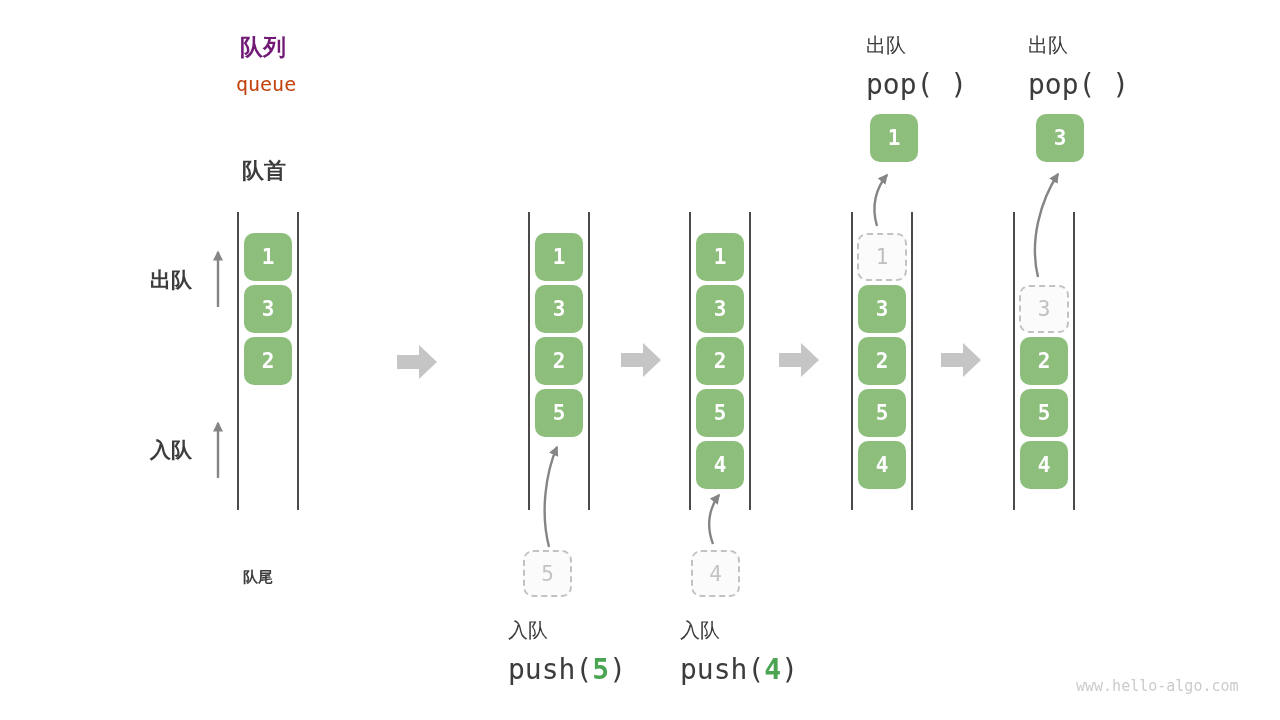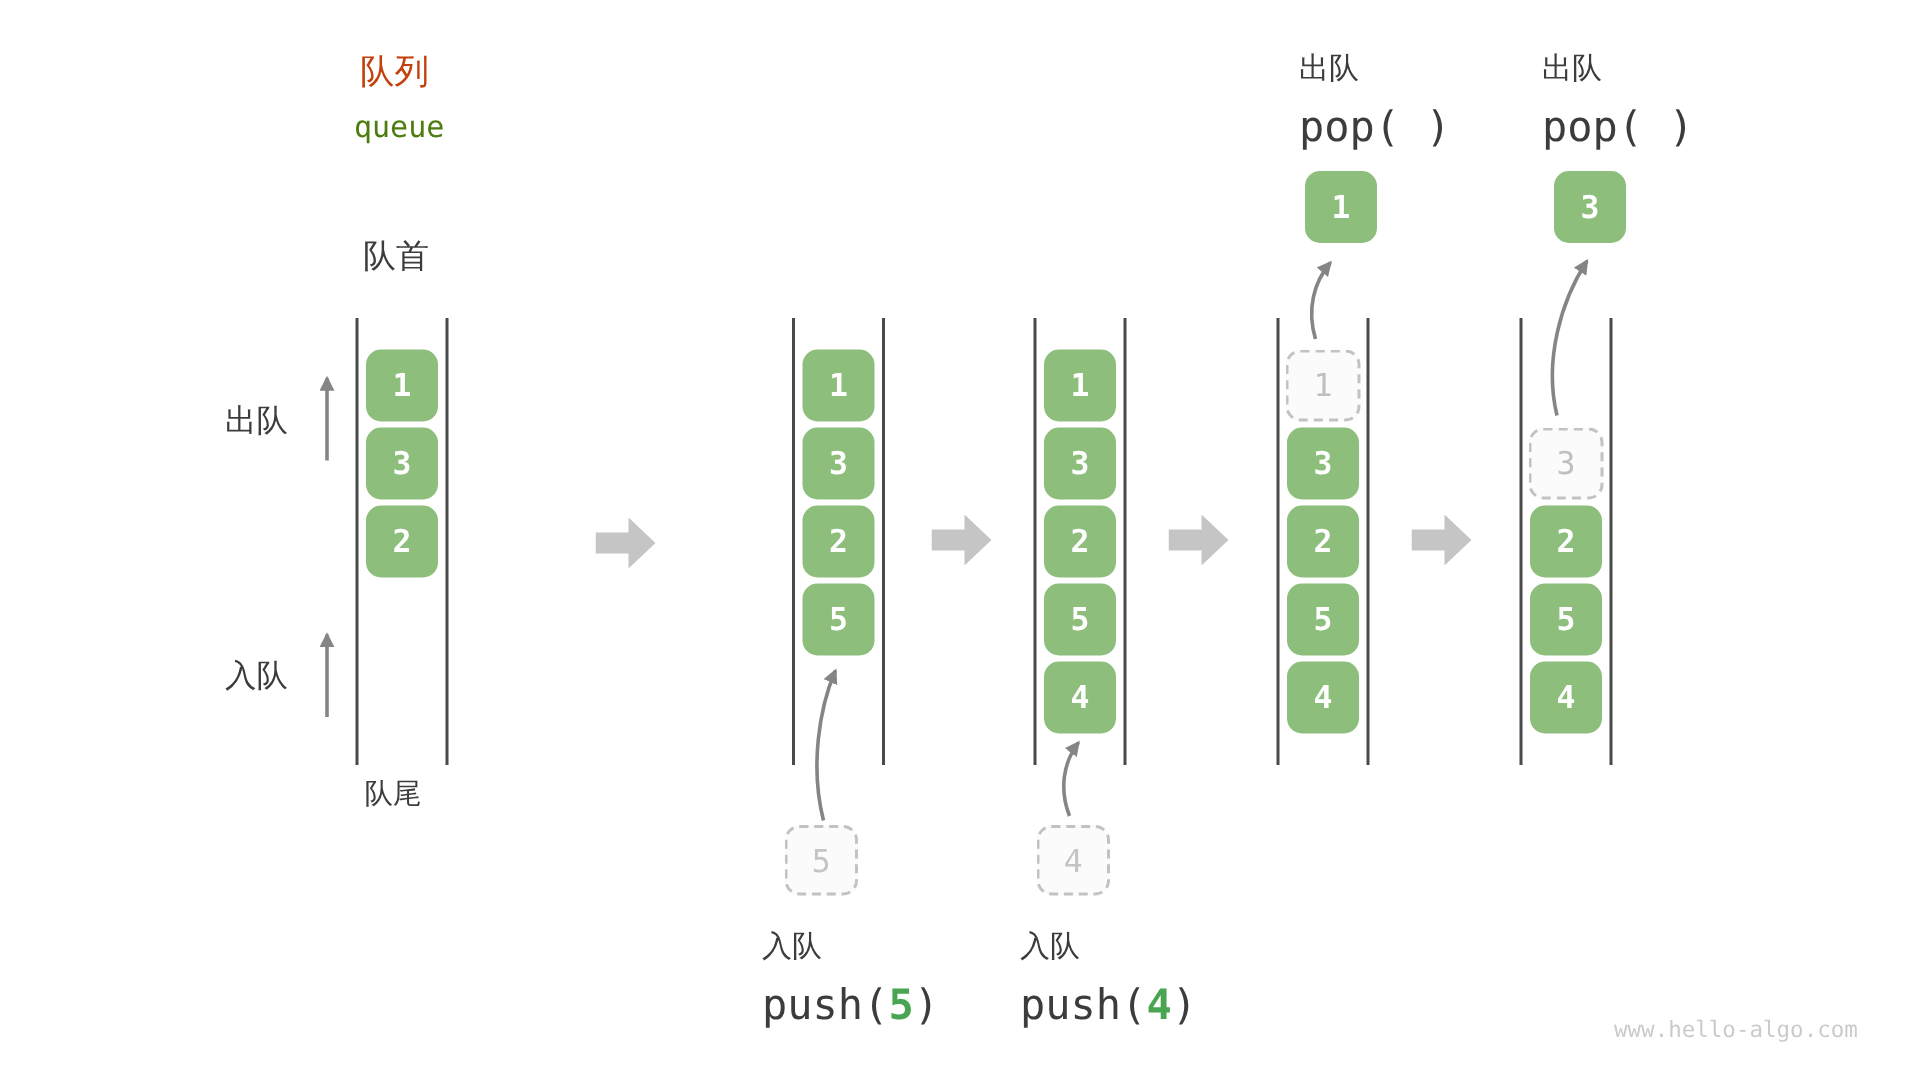--- a/index.html
+++ b/index.html
@@ -2,23 +2,23 @@
 <html><head>
 <meta charset="utf-8">
 <style>
   html,body{margin:0;padding:0;background:#ffffff;}
   .canvas{
     position:relative;width:1280px;height:720px;background:#ffffff;overflow:hidden;
     font-family:"DejaVu Sans","Liberation Sans",sans-serif;color:#3c3c3c;
   }
   .abs{position:absolute;}
   
-  .title-zh{font-size:23px;font-weight:normal;color:#c2410c;}
-  .title-en{font-family:"DejaVu Sans Mono","Liberation Mono",monospace;font-size:20px;color:#4d7c0f;}
-  .lbl-bold{font-size:21px;font-weight:normal;color:#3c3c3c;}
+  .title-zh{font-size:23px;font-weight:bold;color:#701a75;}
+  .title-en{font-family:"DejaVu Sans Mono","Liberation Mono",monospace;font-size:20px;color:#c2410c;}
+  .lbl-bold{font-size:21px;font-weight:bold;color:#3c3c3c;}
   .lbl-norm{font-size:20px;font-weight:normal;color:#3c3c3c;}
   .mono{font-family:"DejaVu Sans Mono","Liberation Mono",monospace;font-size:28px;color:#3c3c3c;}
   .mono .arg{color:#4aa552;font-weight:bold;}
   
   .channel{position:absolute;top:212px;width:62px;height:298px;}
   .wall{position:absolute;top:0;bottom:0;width:1.6px;background:#4a4a4a;}
   .wall.l{left:0;}
   .wall.r{right:0;}
   .cell{
     position:absolute;left:7px;width:48px;height:48px;border-radius:10px;
@@ -48,21 +48,21 @@
 </style>
 </head>
 <body>
 
 <div class="canvas">
 
   <div class="abs title-zh" style="left:240px;top:32px;">队列</div>
   <div class="abs title-en" style="left:236px;top:72px;">queue</div>
 
   <div class="abs lbl-bold" style="left:242px;top:156px;font-size:22px;">队首</div>
-  <div class="abs lbl-bold" style="left:243px;top:516px;font-size:19px;">队尾</div>
+  <div class="abs lbl-bold" style="left:243px;top:568px;font-size:15px;">队尾</div>
 
   <div class="abs lbl-bold" style="left:150px;top:266px;">出队</div>
   <div class="abs lbl-bold" style="left:150px;top:436px;">入队</div>
 
   <svg class="overlay" width="1280" height="720" viewBox="0 0 1280 720">
     <defs>
       <marker id="ah" markerUnits="userSpaceOnUse" markerWidth="12" markerHeight="11" refX="8.5" refY="5" orient="auto">
         <path d="M0,0 L10,5 L0,10 Z" fill="#858585"></path>
       </marker>
     </defs>

